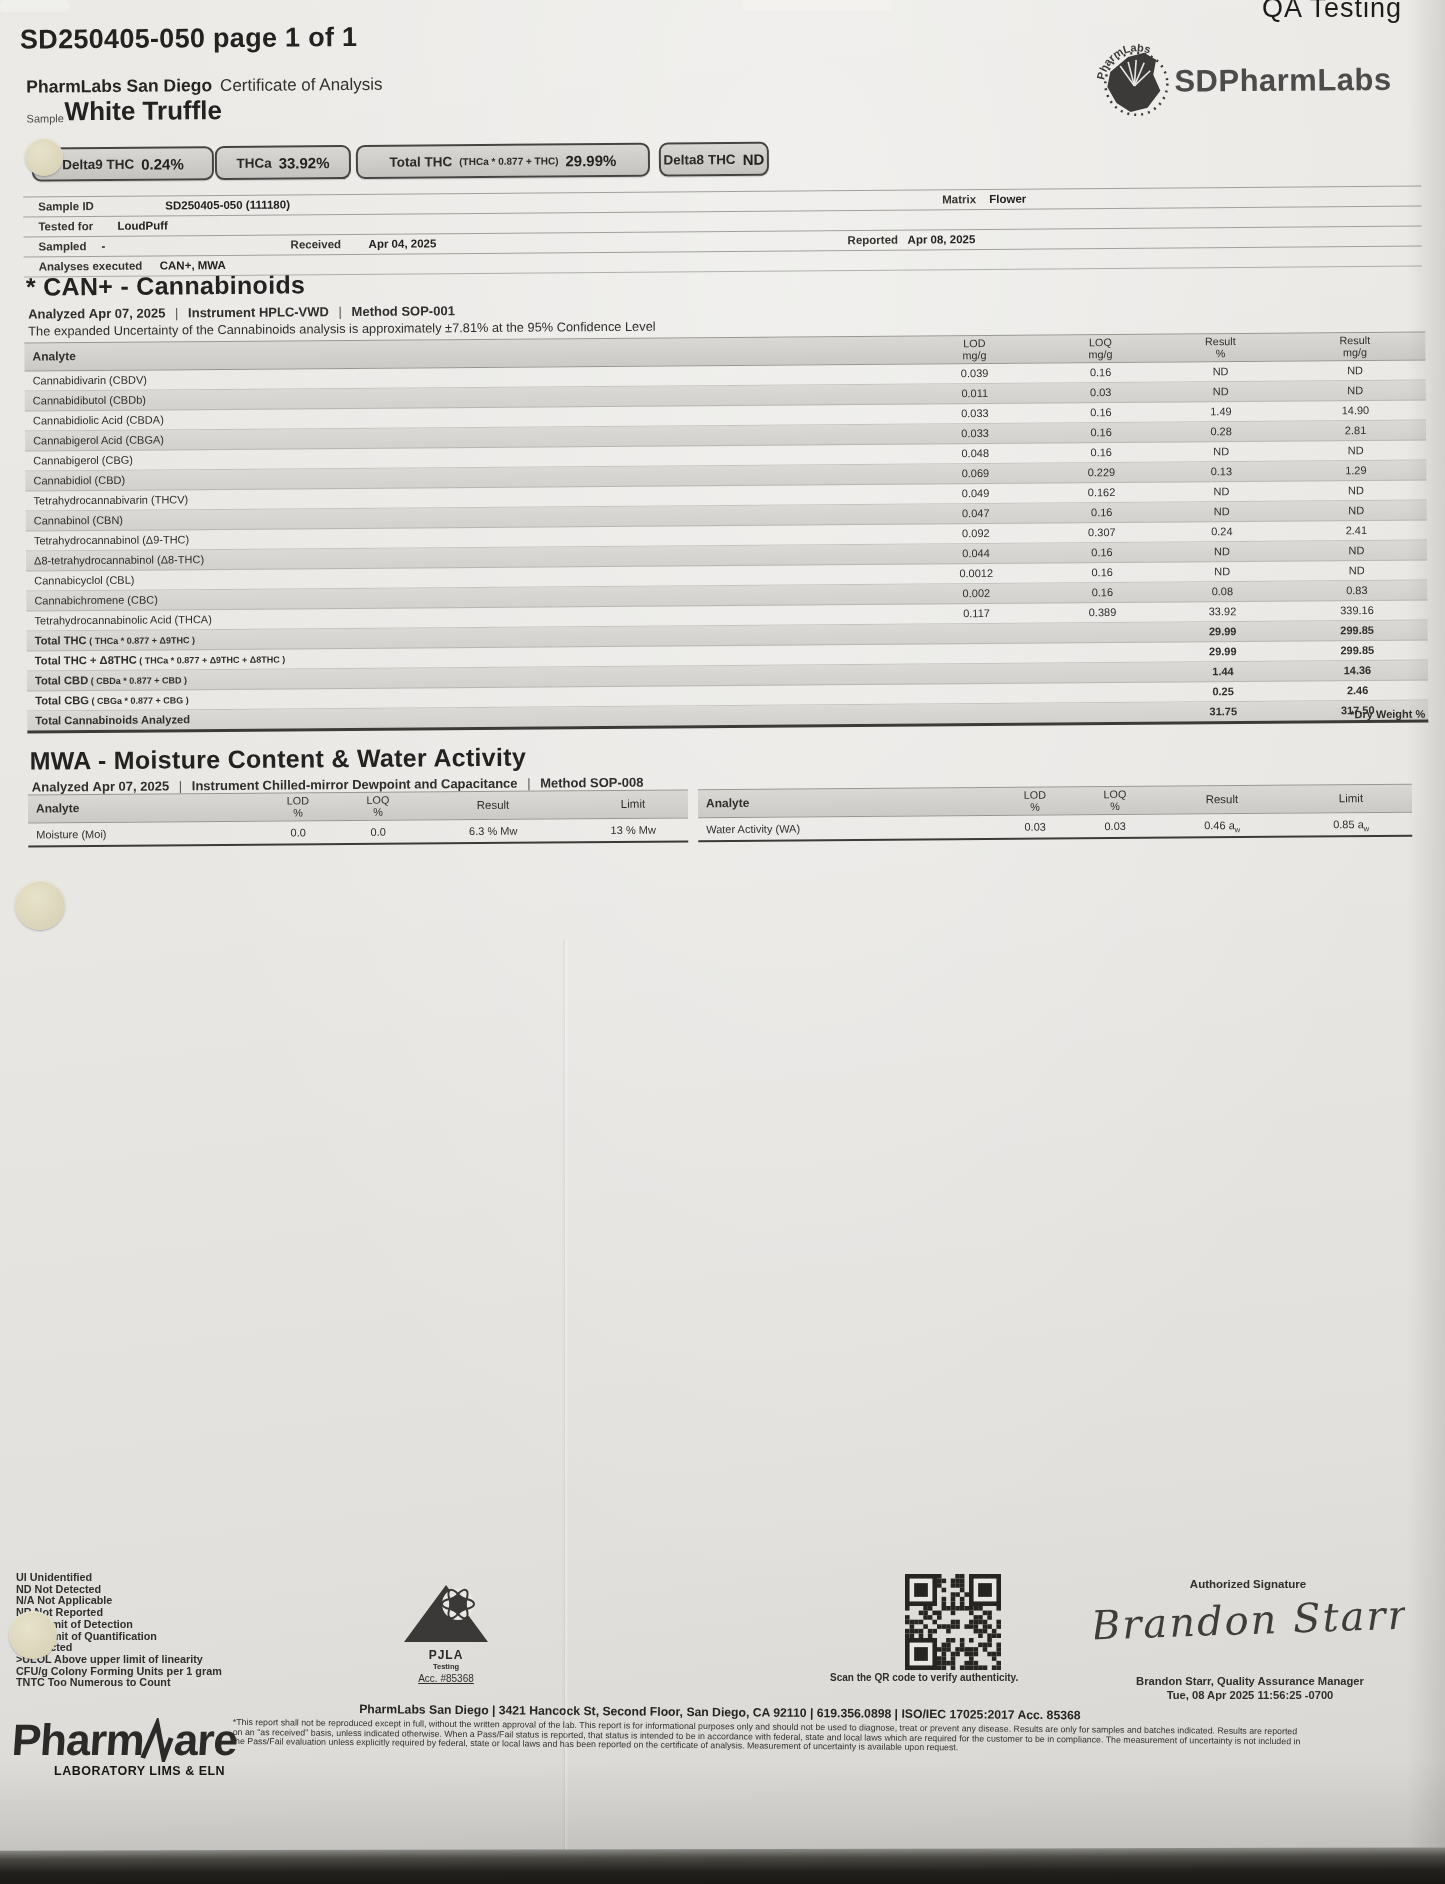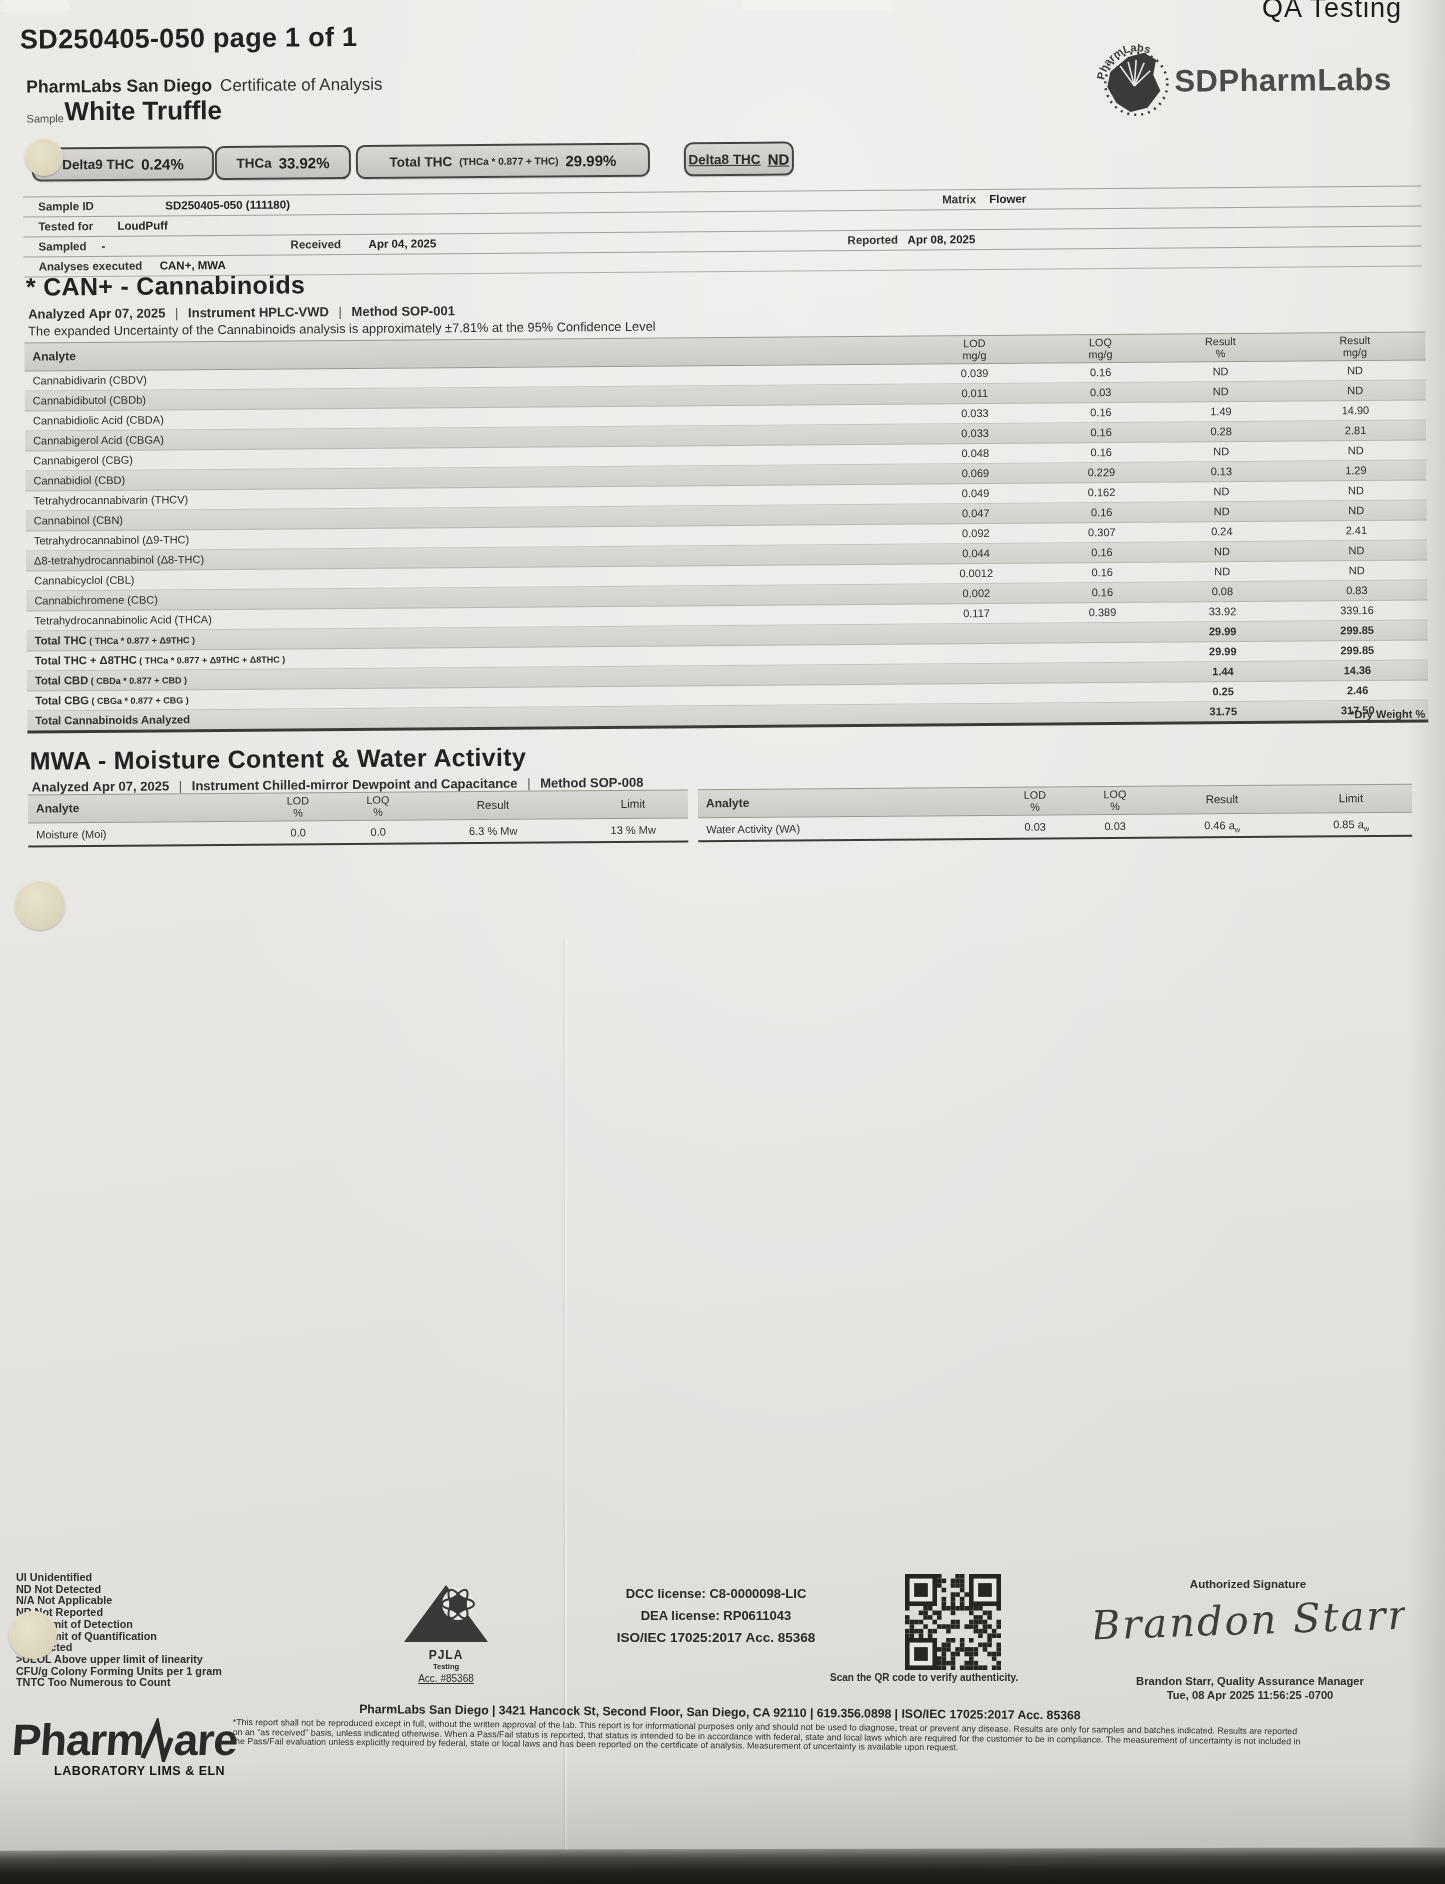--- a/index.html
+++ b/index.html
@@ -151,21 +151,21 @@
     </div>
     <div class="abs badge" style="left:216px;width:132px;">
       <span class="b-label">THCa</span>
       <span class="b-value">33.92%</span>
     </div>
     <div class="abs badge" style="left:357px;width:290px;">
       <span class="b-label">Total THC</span>
       <span class="b-formula">(THCa * 0.877 + THC)</span>
       <span class="b-value">29.99%</span>
     </div>
-    <div class="abs badge" style="left:685px;width:106px;text-decoration:underline;">
+    <div class="abs badge" style="left:660px;width:106px;">
       <span class="b-label">Delta8 THC</span>
       <span class="b-value">ND</span>
     </div>
 
     <div class="meta abs">
       <div class="meta-row">
         <span class="m-label" style="left:15px;">Sample ID</span>
         <span class="m-value" style="left:110px;margin-left:32px;">SD250405-050 (111180)</span>
         <span class="m-label" style="left:919px;">Matrix</span>
         <span class="m-value" style="left:966px;">Flower</span>
@@ -434,25 +434,20 @@
         <ellipse cx="60" cy="22" rx="16" ry="6"></ellipse>
         <ellipse cx="60" cy="22" rx="16" ry="6" transform="rotate(60 60 22)"></ellipse>
         <ellipse cx="60" cy="22" rx="16" ry="6" transform="rotate(120 60 22)"></ellipse>
       </g>
     </svg>
     <div class="pjla-name">PJLA</div>
     <div class="pjla-sub">Testing</div>
     <div class="pjla-acc">Acc. #85368</div>
   </div>
 
-  <div class="abs licenses">
-    <div class="lic">DCC license: C8-0000098-LIC</div>
-    <div class="lic">DEA license: RP0611043</div>
-    <div class="lic iso">ISO/IEC 17025:2017 Acc. 85368</div>
-  </div>
 
   <div class="abs qr"><svg width="96" height="96" viewBox="0 0 94.5 94.5">
         <rect x="0" y="0" width="31.5" height="31.5" fill="#262522"></rect>
         <rect x="4.5" y="4.5" width="22.5" height="22.5" fill="#e9e8e5"></rect>
         <rect x="9" y="9" width="13.5" height="13.5" fill="#262522"></rect>
         <rect x="63" y="0" width="31.5" height="31.5" fill="#262522"></rect>
         <rect x="67.5" y="4.5" width="22.5" height="22.5" fill="#e9e8e5"></rect>
         <rect x="72" y="9" width="13.5" height="13.5" fill="#262522"></rect>
         <rect x="0" y="63" width="31.5" height="31.5" fill="#262522"></rect>
         <rect x="4.5" y="67.5" width="22.5" height="22.5" fill="#e9e8e5"></rect>

